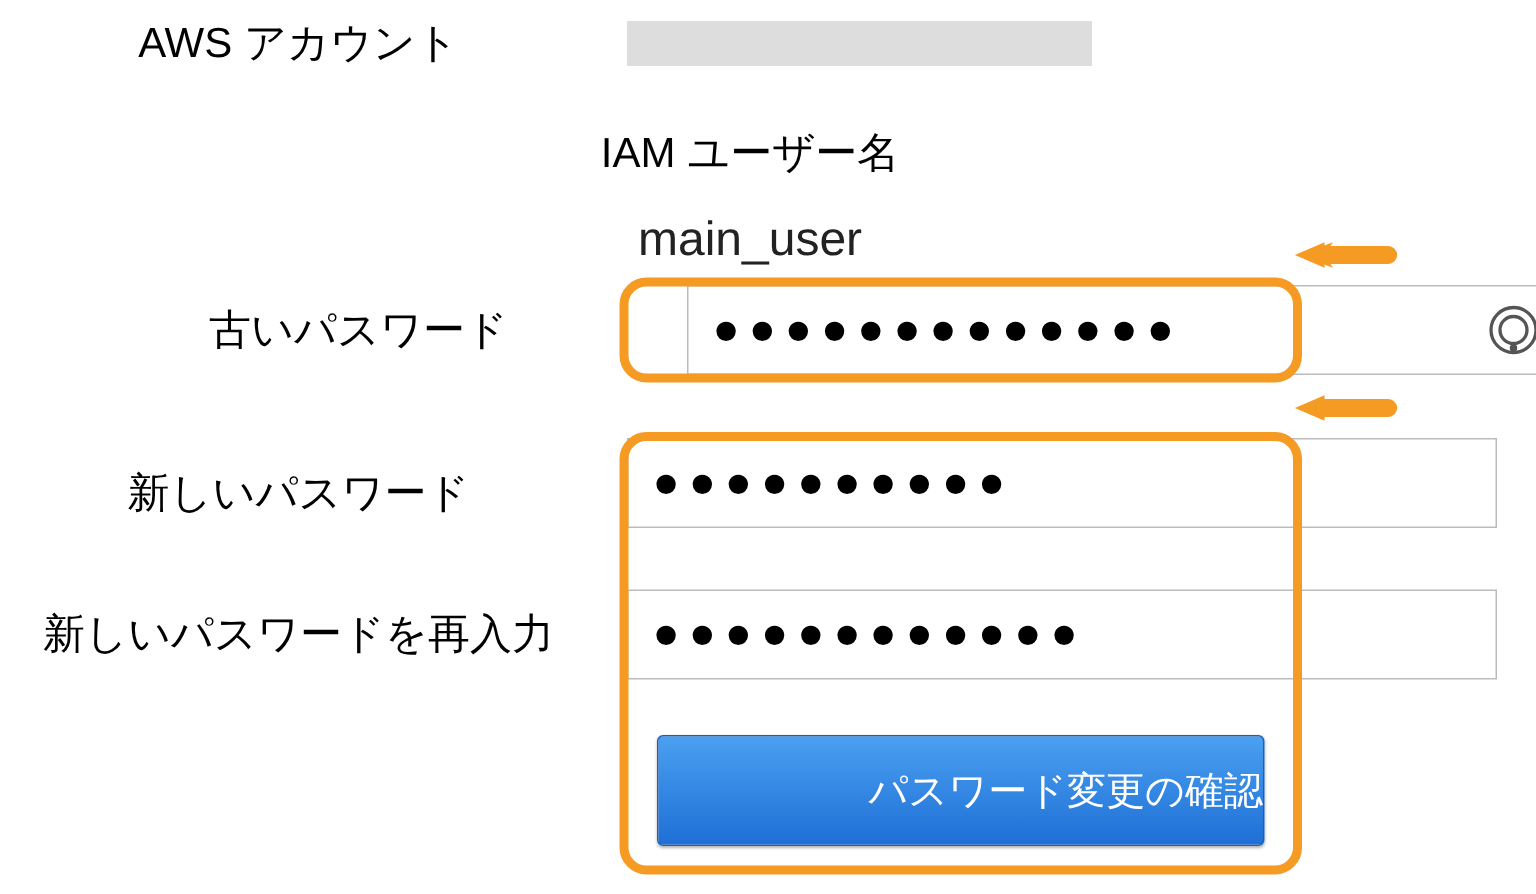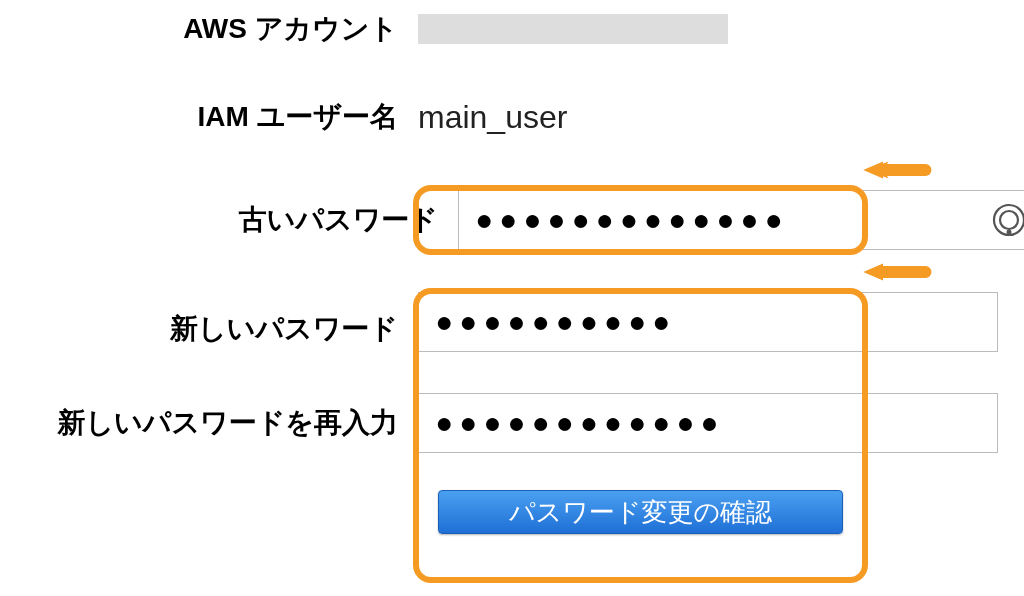--- a/index.html
+++ b/index.html
@@ -11,34 +11,34 @@
       position: relative;
       overflow: hidden;
     }
     .form-row {
       display: flex;
       align-items: center;
       gap: 20px;
     }
     .label {
       font-size: 28px;
-      font-weight: 700;
+      font-weight: 400;
       color: #000;
-      text-align: right;
+      text-align: center;
       flex-shrink: 0;
     }
     .value-text {
       font-size: 32px;
       color: #222;
     }
     .row1 { position: absolute; top: 10px; left: 0; width: 1000px; }
     .row1 .label { width: 398px; }
     .row1 .redacted { width: 310px; height: 30px; background: #ddd; }
 
-    .row2 { position: absolute; top: 98px; left: 0; width: 1000px; }
+    .row2 { position: absolute; top: 83px; left: 0; width: 1000px; flex-direction: column; }
     .row2 .label { width: 398px; }
 
     .row3 { position: absolute; top: 190px; left: 0; width: 1000px; margin-left: 40px; }
     .row3 .label { width: 398px; }
     .row4 { position: absolute; top: 292px; left: 0; width: 1000px; }
     .row4 .label { width: 398px; margin-top: 13px; }
     .row5 { position: absolute; top: 393px; left: 0; width: 1000px; }
     .row5 .label { width: 398px; }
 
     .input-outer {
@@ -87,29 +87,30 @@
       color: #f59a23;
     }
     .arrow1 { top: 140px; left: 870px; transform: rotate(45deg); }
     .arrow2 { top: 242px; left: 870px; transform: rotate(45deg); }
 
     .submit-btn {
       position: absolute;
       top: 490px;
       left: 438px;
       width: 405px;
-      height: 44px;
+      height: 74px;
       background: linear-gradient(#4aa0f0, #1f6fd6);
       border: 1px solid #1a5fb8;
       border-radius: 4px;
       color: #fff;
       font-size: 26px;
       font-weight: 500;
       cursor: pointer;
       box-shadow: 0 1px 2px rgba(0,0,0,0.3);
+      text-align: right;
     }
   </style>
 </head>
 <body>
 
 <div class="form-row row1">
   <div class="label">AWS アカウント</div>
   <div class="redacted"></div>
 </div>
 

